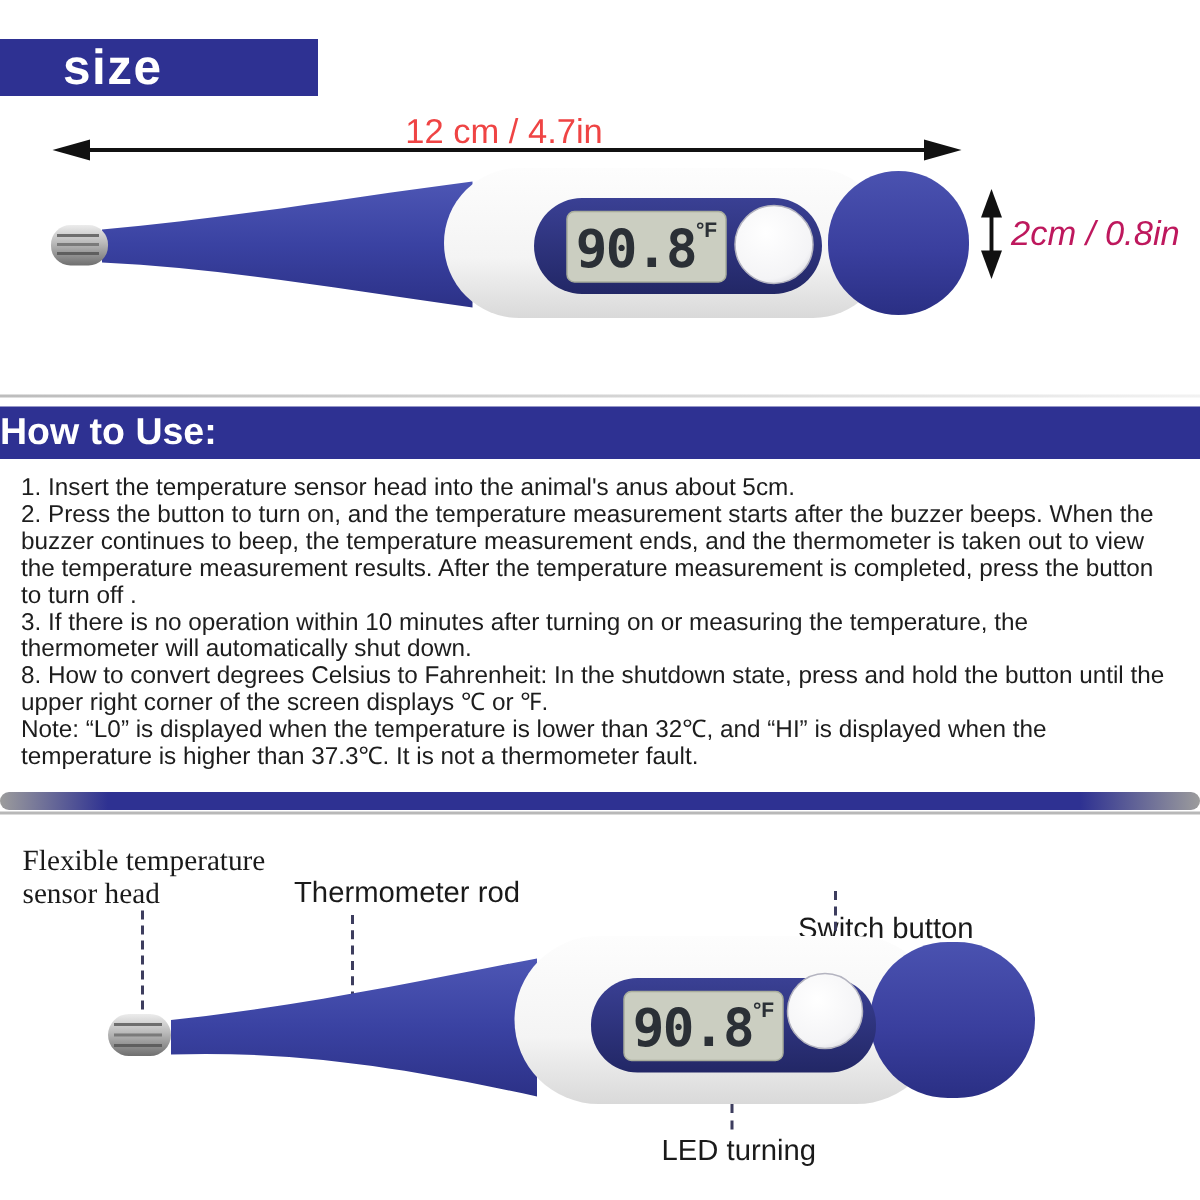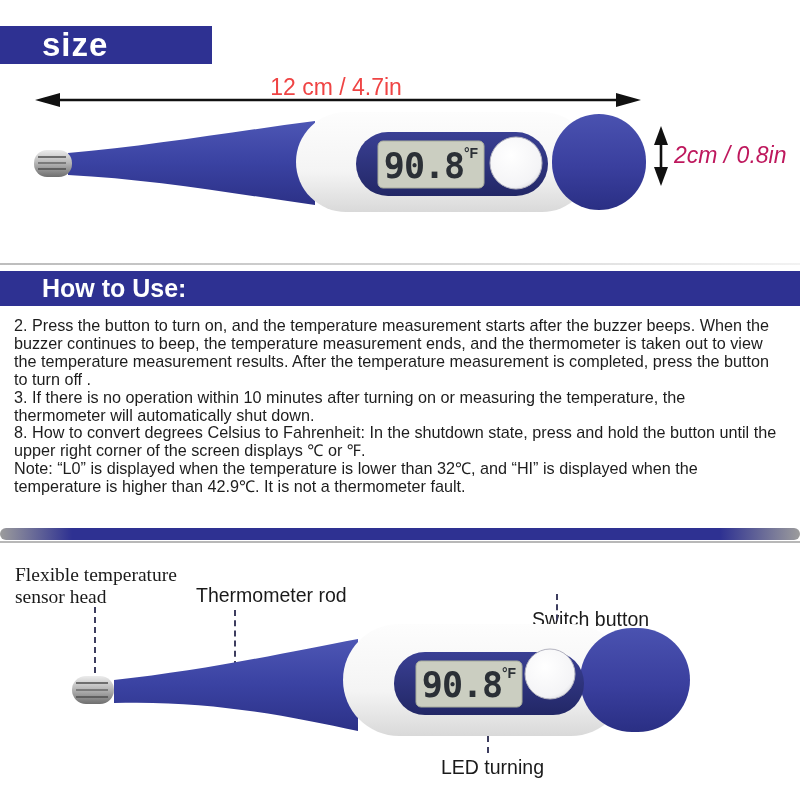--- a/index.html
+++ b/index.html
@@ -12,21 +12,21 @@
     color:#fff; font-size:33px; font-weight:bold; padding-left:42px;
     display:flex; align-items:center; letter-spacing:1px;margin-top:26px; }
   .length-label { left:226px; top:74px; width:220px; text-align:center;
     font-size:23px; color:#ef4444; }
   .height-label { left:674px; top:142px; font-size:23px; color:#be185d;font-style:italic; }
 
   
   .pre-bar-line { left:0; top:263px; width:800px; height:2px;
     background:linear-gradient(90deg,#bdbdbd,#d6d6d6 55%,#f2f2f2); }
   .howto-bar { left:0; top:271px; width:800px; height:35px; background:#2e3192;
-    color:#fff; display:flex; align-items:center; padding-left:42px;
+    color:#fff; display:flex; align-items:center; 
     font-size:25px; font-weight:bold; }
   .instructions { left:14px; top:317px; width:766px; font-size:16.2px;
     line-height:17.9px; color:#1d1d1d; }
   .instructions p { margin:0; }
 
   
   .divider-bar { left:0; top:528px; width:800px; height:12px; border-radius:7px;
     background:linear-gradient(90deg,#9c9c9c,#2e3192 9%,#2e3192 90%,#9c9c9c); }
   .divider-line { left:0; top:541px; width:800px; height:2px; background:#b8b8b8; }
 
@@ -113,24 +113,25 @@
 
 <div class="abs height-label">2cm / 0.8in</div>
 
 <div class="abs pre-bar-line"></div>
 
 <div class="abs howto-bar">
   <span>How to Use:</span>
 </div>
 
 <div class="abs instructions">
+  <p>1. Insert the temperature sensor head into the animal's anus about 5cm.</p>
   <p>2. Press the button to turn on, and the temperature measurement starts after the buzzer beeps. When the buzzer continues to beep, the temperature measurement ends, and the thermometer is taken out to view the temperature measurement results. After the temperature measurement is completed, press the button to turn off .</p>
   <p>3. If there is no operation within 10 minutes after turning on or measuring the temperature, the thermometer will automatically shut down.</p>
   <p>8. How to convert degrees Celsius to Fahrenheit: In the shutdown state, press and hold the button until the upper right corner of the screen displays ℃ or ℉.</p>
-  <p>Note: “L0” is displayed when the temperature is lower than 32℃, and “HI” is displayed when the temperature is higher than 42.9℃. It is not a thermometer fault.</p>
+  <p>Note: “L0” is displayed when the temperature is lower than 32℃, and “HI” is displayed when the temperature is higher than 37.3℃. It is not a thermometer fault.</p>
 </div>
 
 <div class="abs divider-bar"></div>
 <div class="abs divider-line"></div>
 
 <div class="abs part-label sensor-head-label">Flexible temperature sensor head</div>
 <div class="abs part-label rod-label">Thermometer rod</div>
 <div class="abs part-label switch-label">Switch button</div>
 <div class="abs part-label led-label">LED turning</div>
 

